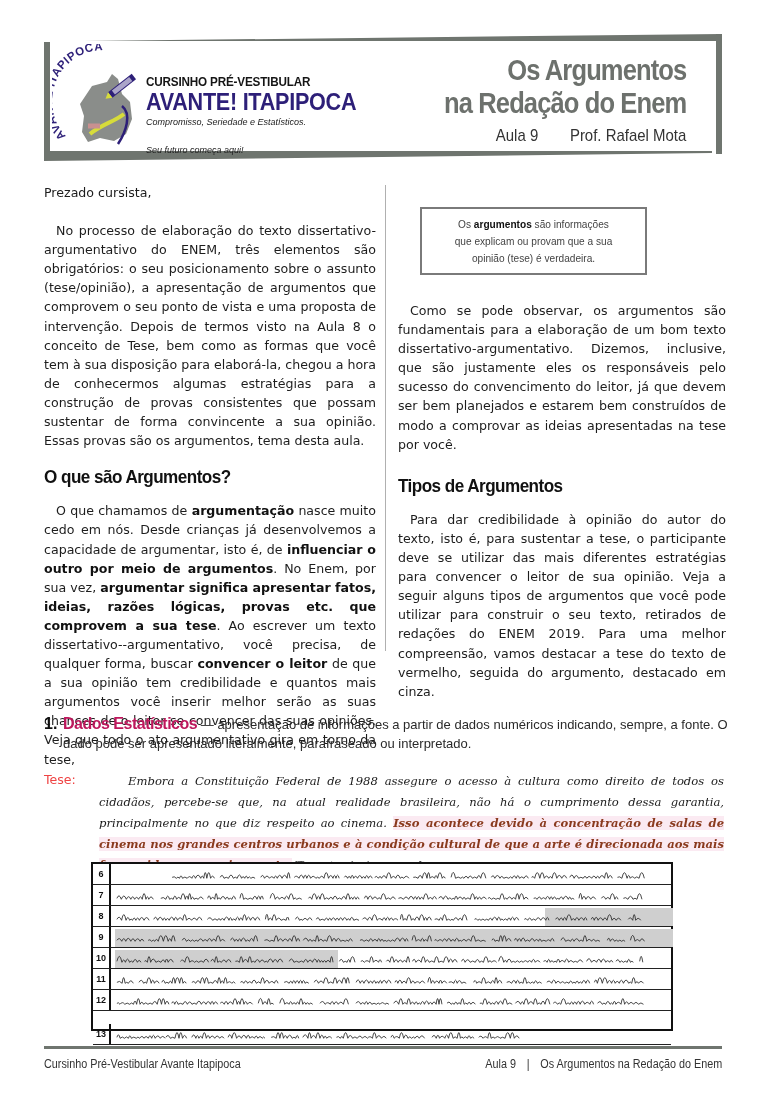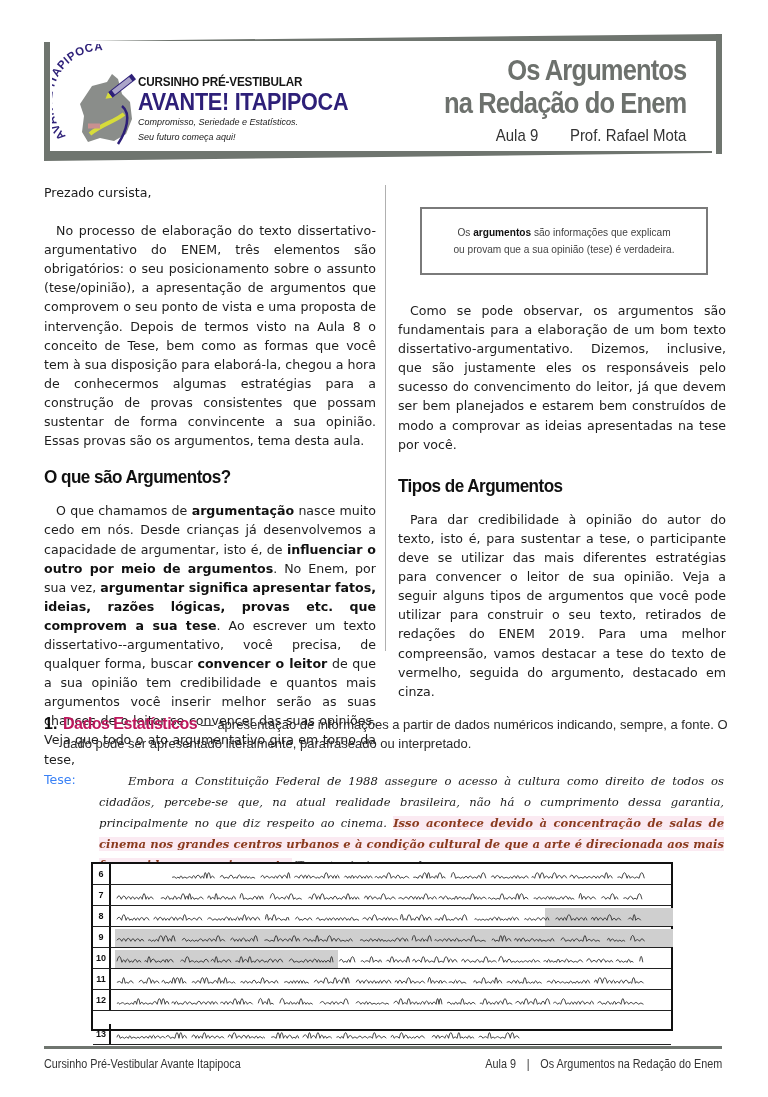--- a/index.html
+++ b/index.html
@@ -9,21 +9,21 @@
   
   .header { position: absolute; left: 44px; top: 34px; width: 678px; height: 127px; }
   .hdr-top { position: absolute; left: 40px; right: 0; top: 0; height: 7px;
     background: #6f756f; clip-path: polygon(0 100%, 100% 0, 100% 100%); }
   .hdr-right { position: absolute; right: 0; top: 0; width: 6px; height: 120px; background: #6f756f; }
   .hdr-left { position: absolute; left: 0; top: 8px; width: 6px; height: 117px; background: #6f756f; }
   .hdr-bottom { position: absolute; left: 0; right: 10px; top: 117px; height: 10px;
     background: #6f756f; clip-path: polygon(0 0, 100% 0, 100% 2px, 0 100%); }
 
   .logo { position: absolute; left: 8px; top: 10px; width: 100px; height: 105px; }
-  .brand { position: absolute; left: 94px; top: 40px; }
+  .brand { position: absolute; left: 102px; top: 40px; }
   .brand-sub { font-family: "Liberation Sans", sans-serif; font-weight: bold; font-size: 13px;
     color: #151515; letter-spacing: -0.2px; transform: scaleX(0.9); transform-origin: left; }
   .brand-main { font-family: "Liberation Sans", sans-serif; font-weight: bold; font-size: 24px;
     color: #2d1f78; line-height: 26px; letter-spacing: -0.3px; transform: scaleX(0.9); transform-origin: left; white-space: nowrap; }
   .brand-tag { font-family: "Liberation Sans", sans-serif; font-style: italic; font-size: 9px;
     color: #222; line-height: 11px; margin-top: 2px; }
 
   .title-block { position: absolute; right: 36px; top: 20px; text-align: right; }
   .title-line { font-family: "Liberation Sans", sans-serif; font-weight: bold; font-size: 29px;
     color: #6d716d; line-height: 33px; letter-spacing: -1px; transform: scaleX(0.88); transform-origin: right; white-space: nowrap; }
@@ -37,37 +37,37 @@
   .col-left { left: 44px; }
   .col-right { left: 398px; width: 328px; }
   .col-divider { position: absolute; left: 385px; top: 185px; width: 1px; height: 466px; background: #b0b0b0; }
   .col p { margin: 0; }
   .col .indent { text-indent: 12px; }
   .gap-line { height: 19px; }
   .col h2 { font-family: "Liberation Sans", sans-serif; font-weight: bold; font-size: 19px;
     color: #111; letter-spacing: -0.6px; margin: 17px 0 15px 0; transform: scaleX(0.9); transform-origin: left; }
   b { font-weight: bold; color: #111; }
 
-  .callout { margin: 24px 0 26px 22px; width: 288px; height: 68px; border: 2px solid #7a7a7a;
+  .callout { margin: 24px 0 26px 22px; width: 227px; height: 68px; border: 2px solid #7a7a7a;
     display: flex; align-items: center; justify-content: flex-end; text-align: center; padding: 0 20px; }
   .callout p { font-family: "Liberation Sans", sans-serif; font-size: 11px; line-height: 17px; color: #444;
     transform: scaleX(0.92); }
 
   
   .theme { position: absolute; left: 40px; top: 667px; width: 690px; text-align: center;
     font-family: "Liberation Sans", sans-serif; font-size: 13px; line-height: 18px; color: #1a1a1a; }
   .theme-title { font-weight: bold; }
 
   .item { position: absolute; left: 44px; top: 715px; width: 684px; font-family: "Liberation Sans", sans-serif;
     font-size: 13px; line-height: 18.5px; color: #2a2a2a; }
   .item-num { position: absolute; left: 0; top: 0; font-weight: bold; font-size: 16px; color: #111; }
   .item-text { padding-left: 19px; }
   .item-name { font-weight: bold; font-size: 16px; color: #be185d; letter-spacing: -0.5px; }
 
-  .tese-label { position: absolute; left: 44px; top: 772px; font-size: 12.6px; color: #3b82f6; }
+  .tese-label { position: absolute; left: 44px; top: 772px; font-size: 12.6px; color: #ef4444; }
   .tese-body { position: absolute; left: 99px; top: 771px; width: 625px; font-family: "DejaVu Serif", serif;
     font-style: italic; font-size: 11.6px; line-height: 21px; color: #1a1a1a; text-align: justify; text-indent: 29px; }
   .tese-red { color: #8a3a1e; font-weight: bold; background: #fbeaf2; }
   .tese-note { font-family: "Liberation Sans", sans-serif; font-style: normal; font-size: 11px; color: #444; }
 
   
   .sheet { position: absolute; left: 91px; top: 862px; width: 582px; height: 169px; border: 2px solid #111;
     background: #fff; }
   .sheet-row { position: absolute; left: 0; right: 0; height: 21px; border-bottom: 1px solid #222; }
   .sheet-num { position: absolute; left: 0; top: 0; width: 18px; height: 100%; border-right: 2px solid #111;
@@ -108,21 +108,21 @@
       <rect x="56" y="40" width="30" height="7" fill="#2d1f78"></rect>
       <rect x="60" y="41" width="22" height="5" fill="#ffffff" opacity="0.6"></rect>
       <polygon points="56,40 50,43.5 56,47" fill="#d7dc3a"></polygon>
     </g>
   </svg>
 
   <div class="brand">
     <div class="brand-sub">CURSINHO PRÉ-VESTIBULAR</div>
     <div class="brand-main">AVANTE! ITAPIPOCA</div>
     <div class="brand-tag">Compromisso, Seriedade e Estatísticos.</div>
-    <div class="brand-tag" style="margin-top:4px">Seu futuro começa aqui!</div>
+    <div class="brand-tag" style="margin-top:17px">Seu futuro começa aqui!</div>
   </div>
 
   <div class="title-block">
     <div class="title-line">Os Argumentos</div>
     <div class="title-line">na Redação do Enem</div>
     <div class="title-meta">
       <span>Aula 9</span><span>Prof. Rafael Mota</span>
     </div>
   </div>
 </div>

